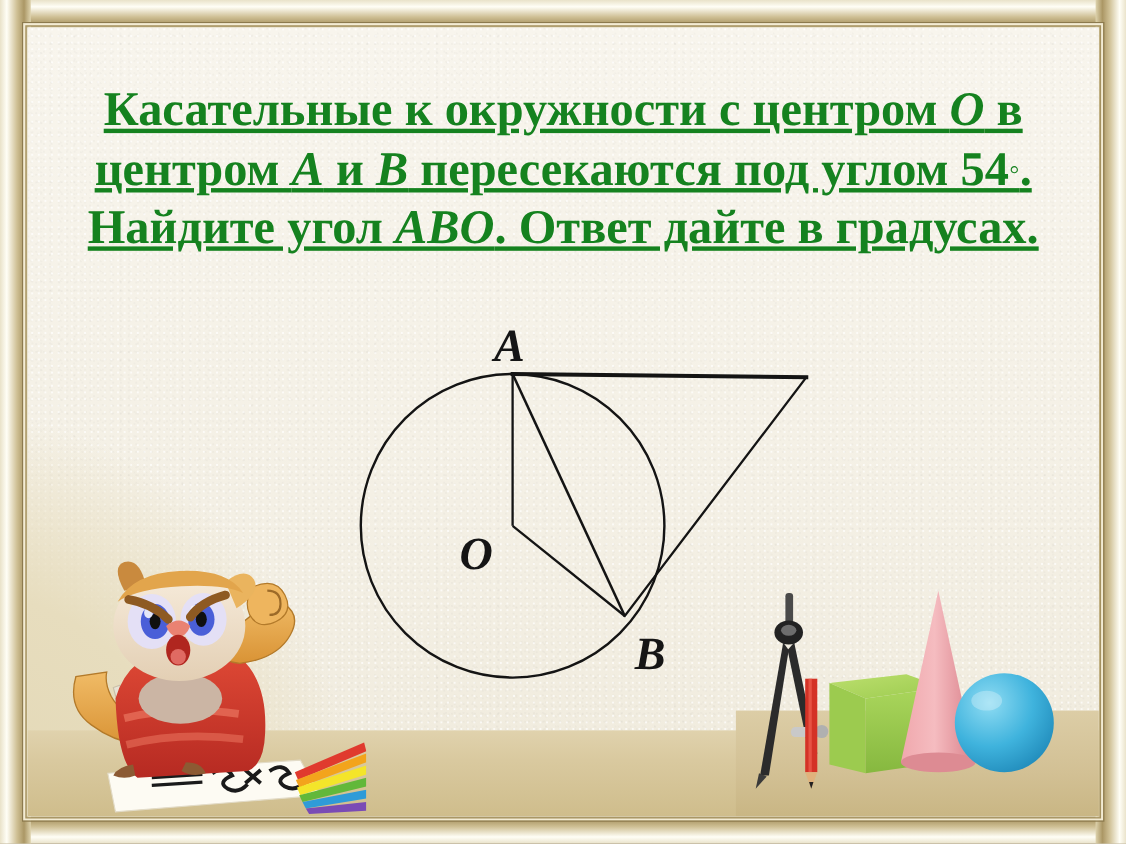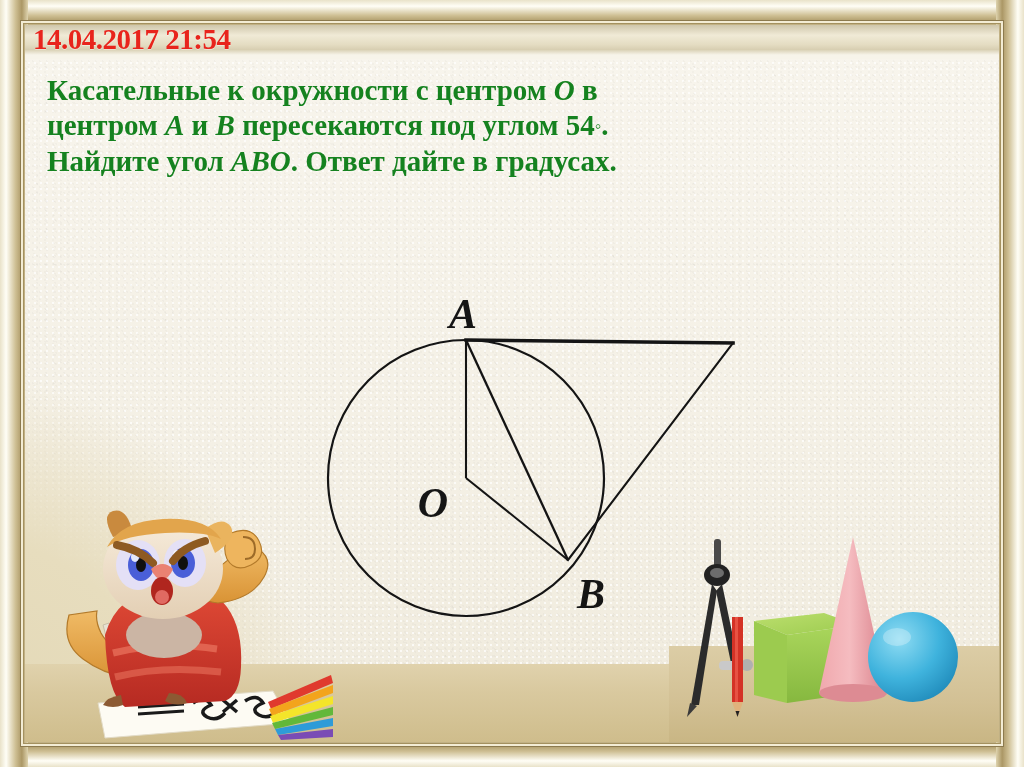--- a/index.html
+++ b/index.html
@@ -91,26 +91,27 @@
     white-space: nowrap;
     text-shadow: 0 1px 0 rgba(255,255,255,0.4);
   }
 
   
   .problem {
     position: absolute;
     left: 22px;
     top: 48px;
     width: 930px;
-    text-align: left;
+    text-align: center;
     color: #15821f;
     font-family: "Liberation Serif", serif;
     font-weight: bold;
-    font-size: 29px;
+    font-size: 44px;
     line-height: 1.22;
+    text-decoration: underline;
   }
   .problem .ln { display: block; white-space: nowrap; }
   .problem i { font-style: italic; }
   .deg { font-size: 0.62em; vertical-align: 0.18em; }
 
   
   .figure {
     position: absolute;
     left: 0; top: 0;
     width: 974px; height: 717px;
@@ -167,23 +168,20 @@
     <div class="frame-grad-v right"></div>
   </div>
 
   <div class="canvas">
 
     <div class="swoosh"></div>
 
     <div class="desk"></div>
     <div class="desk-right"></div>
 
-    <div class="stamp-bar">
-      <div class="stamp-text">14.04.2017 21:54</div>
-    </div>
 
     <div class="problem">
       <span class="ln">
         <span>Касательные к окружности с центром </span><i>O</i><span> в</span>
       </span>
       <span class="ln">
         <span>центром </span><i>A</i><span> и </span><i>B</i><span> пересекаются под углом 54</span><span class="deg">◦</span><span>.</span>
       </span>
       <span class="ln">
         <span>Найдите угол </span><i>ABO</i><span>. Ответ дайте в градусах.</span>

